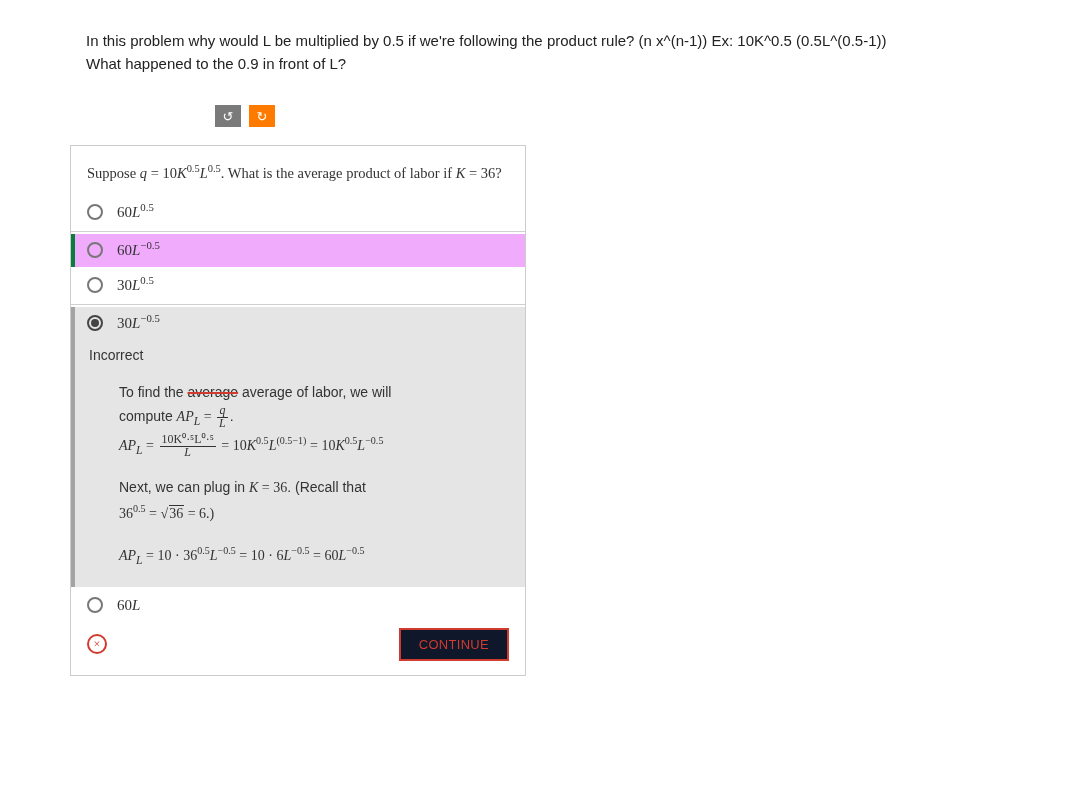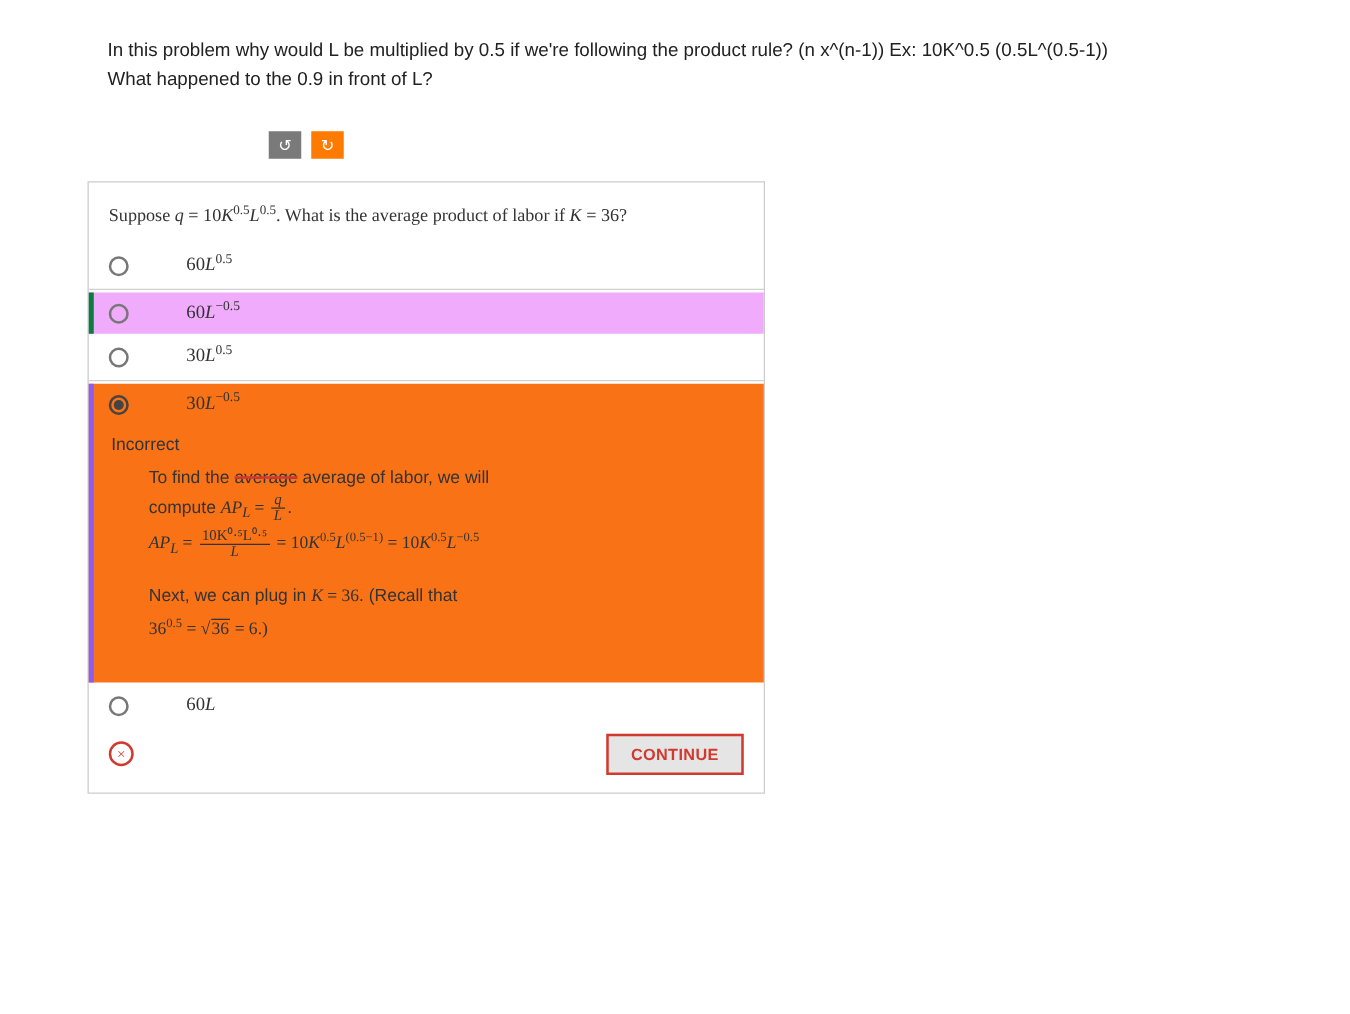--- a/index.html
+++ b/index.html
@@ -30,35 +30,34 @@
       align-items: center;
       justify-content: center;
       cursor: pointer;
       font-size: 13px;
       color: white;
     }
     .toolbar-btn.undo { background: #7a7a7a; }
     .toolbar-btn.redo { background: #ff7b00; }
     .card {
       border: 1px solid #ccc;
-      width: 542px;
+      width: 456px;
       margin-left: 20px;
       padding: 10px 0 14px 0;
       font-family: Georgia, "Times New Roman", serif;
     }
     .prompt {
       padding: 6px 16px 12px 16px;
       font-size: 14.5px;
       line-height: 1.55;
     }
     .option-row {
       display: flex;
-      align-items: flex-end;
+      align-items: flex-start;
       padding: 8px 16px;
-      gap: 32px;
     }
     .radio {
       width: 16px;
       height: 16px;
       border: 2px solid #777;
       border-radius: 50%;
       margin-right: 14px;
       flex-shrink: 0;
       position: relative;
     }
@@ -89,22 +88,22 @@
     .feedback-incorrect .option-row {
       padding-left: 12px;
     }
     .feedback-label {
       padding: 8px 16px 10px 14px;
       font-size: 14px;
       color: #222;
       font-family: -apple-system, BlinkMacSystemFont, "Segoe UI", Arial, sans-serif;
     }
     .feedback-incorrect {
-      background: #f97316;
-      border-left: 4px solid #8b5cf6;
+      background: #e5e5e5;
+      border-left: 4px solid #a3a3a3;
       margin: 2px 0 2px 0;
     }
     .expl {
       padding: 4px 16px 14px 44px;
       font-size: 14px;
       line-height: 1.7;
       font-family: -apple-system, BlinkMacSystemFont, "Segoe UI", Arial, sans-serif;
     }
     .expl .mathline {
       font-family: Georgia, "Times New Roman", serif;
@@ -127,26 +126,26 @@
       border: 2px solid #d13a2f;
       border-radius: 50%;
       color: #d13a2f;
       display: flex;
       align-items: center;
       justify-content: center;
       font-size: 12px;
       cursor: pointer;
     }
     .continue-btn {
-      background: #e5e5e5;
+      background: #0f172a;
       border: 2px solid #d13a2f;
       color: #d13a2f;
       padding: 7px 18px;
       font-size: 13px;
-      font-weight: 700;
+      font-weight: 400;
       letter-spacing: 0.3px;
       cursor: pointer;
       font-family: -apple-system, BlinkMacSystemFont, "Segoe UI", Arial, sans-serif;
     }
     sup { font-size: 0.72em; vertical-align: super; line-height: 0; }
     .frac {
       display: inline-block;
       text-align: center;
       vertical-align: middle;
       font-size: 0.85em;
@@ -197,38 +196,41 @@
   </div>
 
   <hr class="divider">
 
   <div class="feedback-incorrect">
     <div class="option-row">
       <span class="radio selected"></span>
       <span class="option-label"><span>30</span><i>L</i><sup>−0.5</sup></span>
     </div>
     <div class="expl">
-      <div style="margin-left:-30px; margin-bottom:2px;">Incorrect</div>
+      <div style="margin-left:-30px; margin-bottom:13px;">Incorrect</div>
       <div>
         <span>To find the </span><span class="strike">average</span><span> average of labor, we will</span>
       </div>
       <div>
         <span>compute </span><span class="mathline"><i>AP</i><sub><i>L</i></sub><span> = </span><span class="frac"><span class="num"><i>q</i></span><span class="den"><i>L</i></span></span></span><span>.</span>
       </div>
       <div class="mathline">
         <i>AP</i><sub><i>L</i></sub><span> = </span><span class="frac"><span class="num">10K⁰·⁵L⁰·⁵</span><span class="den"><i>L</i></span></span><span> = 10</span><i>K</i><sup>0.5</sup><i>L</i><sup>(0.5−1)</sup><span> = 10</span><i>K</i><sup>0.5</sup><i>L</i><sup>−0.5</sup>
       </div>
       <div style="height:14px"></div>
       <div>
         <span>Next, we can plug in </span><span class="mathline"><i>K</i><span> = 36</span></span><span>. (Recall that </span>
       </div>
       <div class="mathline">
         <span>36</span><sup>0.5</sup><span> = </span><span class="sqrt-sym"></span><span class="sqrt">36</span><span> = 6</span><span>.)</span>
       </div>
       <div style="height:14px"></div>
+      <div class="mathline">
+        <i>AP</i><sub><i>L</i></sub><span> = 10 · 36</span><sup>0.5</sup><i>L</i><sup>−0.5</sup><span> = 10 · 6</span><i>L</i><sup>−0.5</sup><span> = 60</span><i>L</i><sup>−0.5</sup>
+      </div>
     </div>
   </div>
 
   <div class="option-row">
     <span class="radio"></span>
     <span class="option-label"><span>60</span><i>L</i></span>
   </div>
 
   <div class="footer-row">
     <div class="close-icon">×</div>

